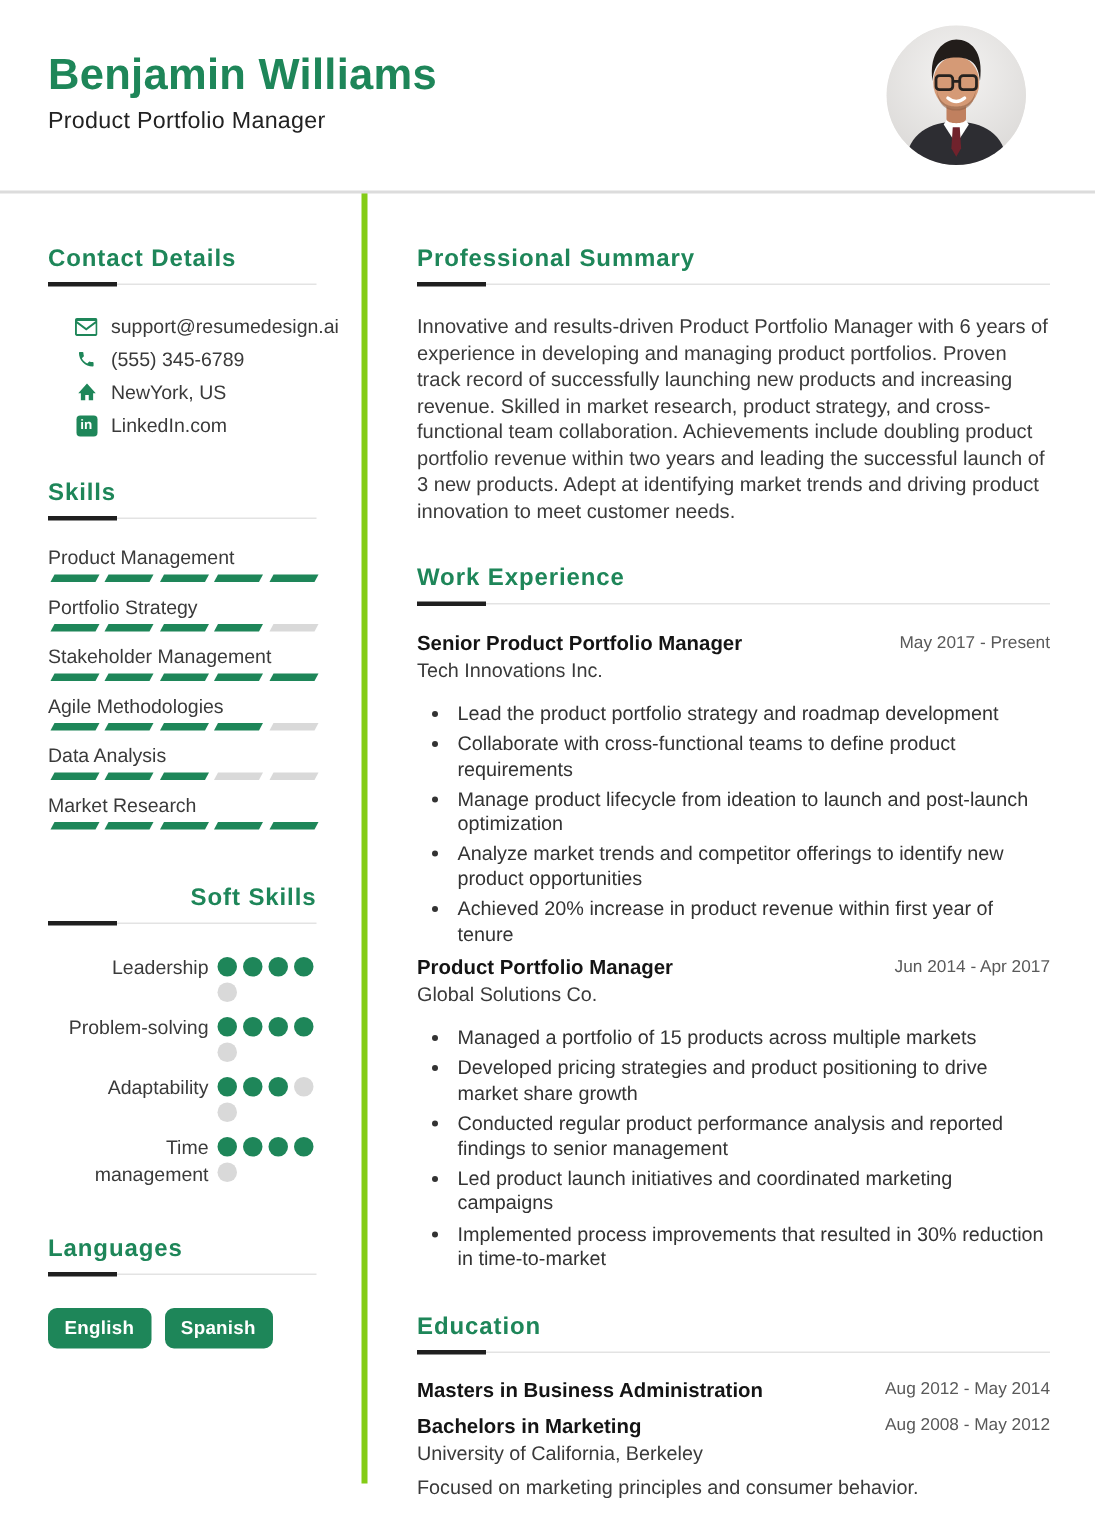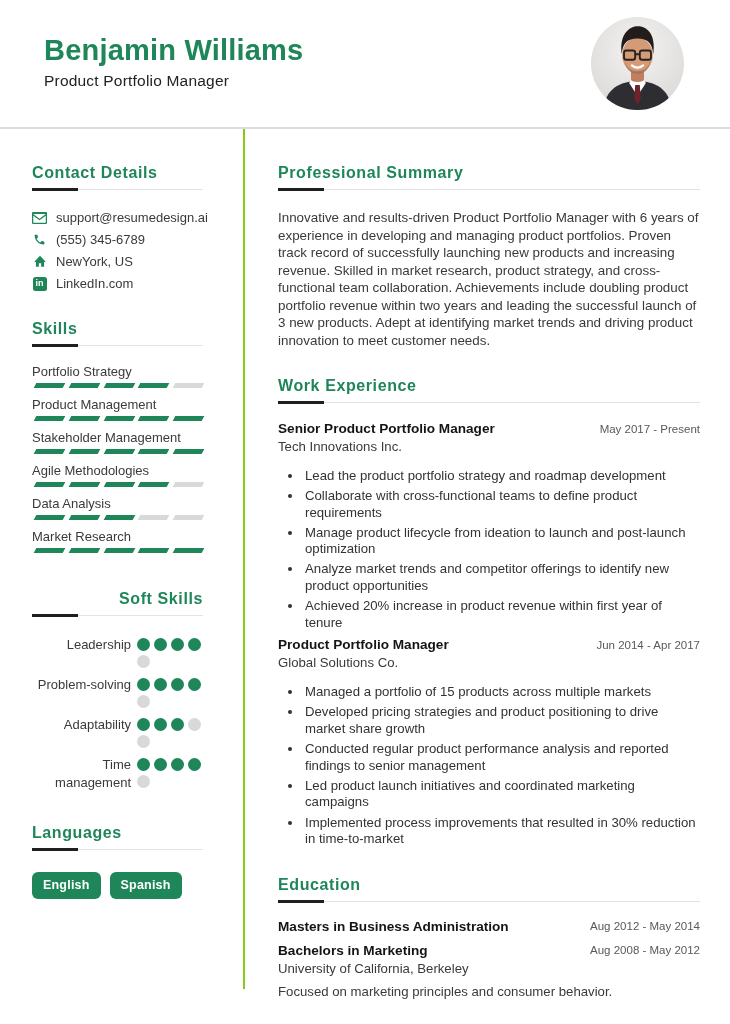--- a/index.html
+++ b/index.html
@@ -7,38 +7,38 @@
     --empty:#d9d9d9;
     --rule:#e3e3e3;
     --dark:#1f1f1f;
   }
   *{margin:0;padding:0;box-sizing:border-box;}
   html,body{background:#ffffff;}
   body{font-family:"Liberation Sans","DejaVu Sans",sans-serif;}
   .page{position:relative;width:730px;height:1024px;background:#fff;overflow:hidden;}
 
   
-  .header{position:relative;height:128px;padding:34px 32px 0 44px;}
+  .header{position:relative;height:128px;padding:34px 32px 0 32px;}
   .name{color:var(--accent);font-size:29px;font-weight:700;letter-spacing:.2px;}
   .job-title{color:#222;font-size:15.5px;margin-top:5px;letter-spacing:.2px;}
   .avatar{position:absolute;top:17px;right:46px;width:93px;height:93px;border-radius:50%;overflow:hidden;background:#e9e7e5;}
   .header-divider{position:absolute;left:0;top:127px;width:730px;height:2px;background:#dcdcdc;}
 
   
   .columns{display:flex;height:861px;}
-  .col-left{width:245px;min-width:245px;padding:36px 40px 0 32px;border-right:2px solid #84cc16;}
+  .col-left{width:245px;min-width:245px;padding:36px 30px 0 32px;border-right:4px solid #84cc16;}
   .col-right{flex:1;padding:36px 30px 0 33px;}
 
   
   .sec-heading{color:var(--accent);font-size:16px;font-weight:700;letter-spacing:.6px;}
   .rule{position:relative;height:1px;background:var(--rule);margin-top:7px;}
   .rule::before{content:"";position:absolute;left:0;top:-1px;width:46px;height:3px;background:var(--dark);}
 
   
-  .contact-list{margin-top:20px;}
+  .contact-list{margin-top:20px;margin-left:18px;}
   .contact-row{display:flex;align-items:center;margin-bottom:7px;color:#3a3a3a;font-size:13px;}
   .contact-row .c-icon{width:15px;height:15px;margin-right:9px;display:inline-flex;align-items:center;justify-content:center;flex:none;}
   .c-icon svg{display:block;}
   .li-badge{width:14px;height:14px;background:var(--accent);border-radius:2.5px;color:#fff;font-size:9px;font-weight:700;display:flex;align-items:center;justify-content:center;line-height:1;}
 
   
   .section{margin-bottom:0;}
   .skills{margin-top:18px;}
   .skill-row{margin-bottom:9px;}
   .skill-label{font-size:13px;color:#3a3a3a;margin-bottom:4px;}
@@ -156,37 +156,37 @@
             <span>LinkedIn.com</span>
           </div>
         </div>
       </div>
 
       <div class="section" style="margin-top:29px;">
         <div class="sec-heading">Skills</div>
         <div class="rule"></div>
         <div class="skills">
           <div class="skill-row">
+            <div class="skill-label">Product Management</div>
+            <div class="bar">
+                <span class="seg filled"></span>
+                <span class="seg filled"></span>
+                <span class="seg filled"></span>
+                <span class="seg filled"></span>
+                <span class="seg filled"></span>
+              </div>
+          </div>
+          <div class="skill-row">
             <div class="skill-label">Portfolio Strategy</div>
             <div class="bar">
                 <span class="seg filled"></span>
                 <span class="seg filled"></span>
                 <span class="seg filled"></span>
                 <span class="seg filled"></span>
                 <span class="seg empty"></span>
-              </div>
-          </div>
-          <div class="skill-row">
-            <div class="skill-label">Product Management</div>
-            <div class="bar">
-                <span class="seg filled"></span>
-                <span class="seg filled"></span>
-                <span class="seg filled"></span>
-                <span class="seg filled"></span>
-                <span class="seg filled"></span>
               </div>
           </div>
           <div class="skill-row">
             <div class="skill-label">Stakeholder Management</div>
             <div class="bar">
                 <span class="seg filled"></span>
                 <span class="seg filled"></span>
                 <span class="seg filled"></span>
                 <span class="seg filled"></span>
                 <span class="seg filled"></span>

